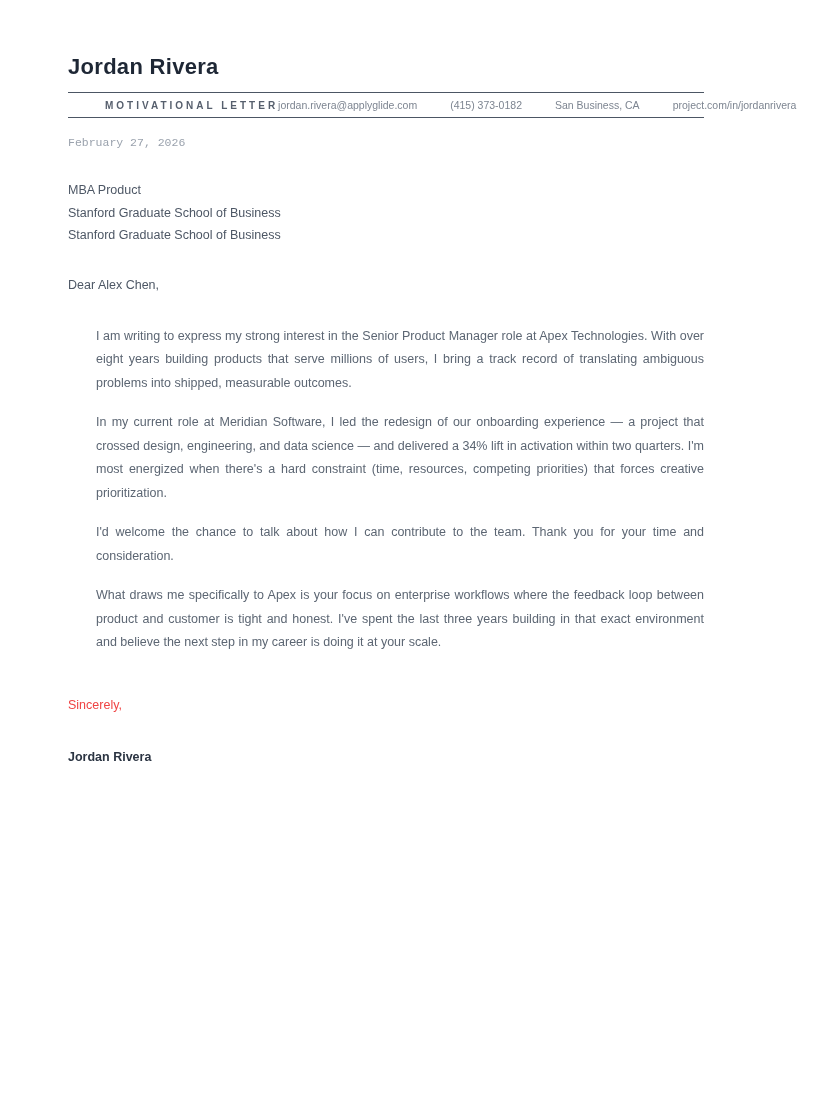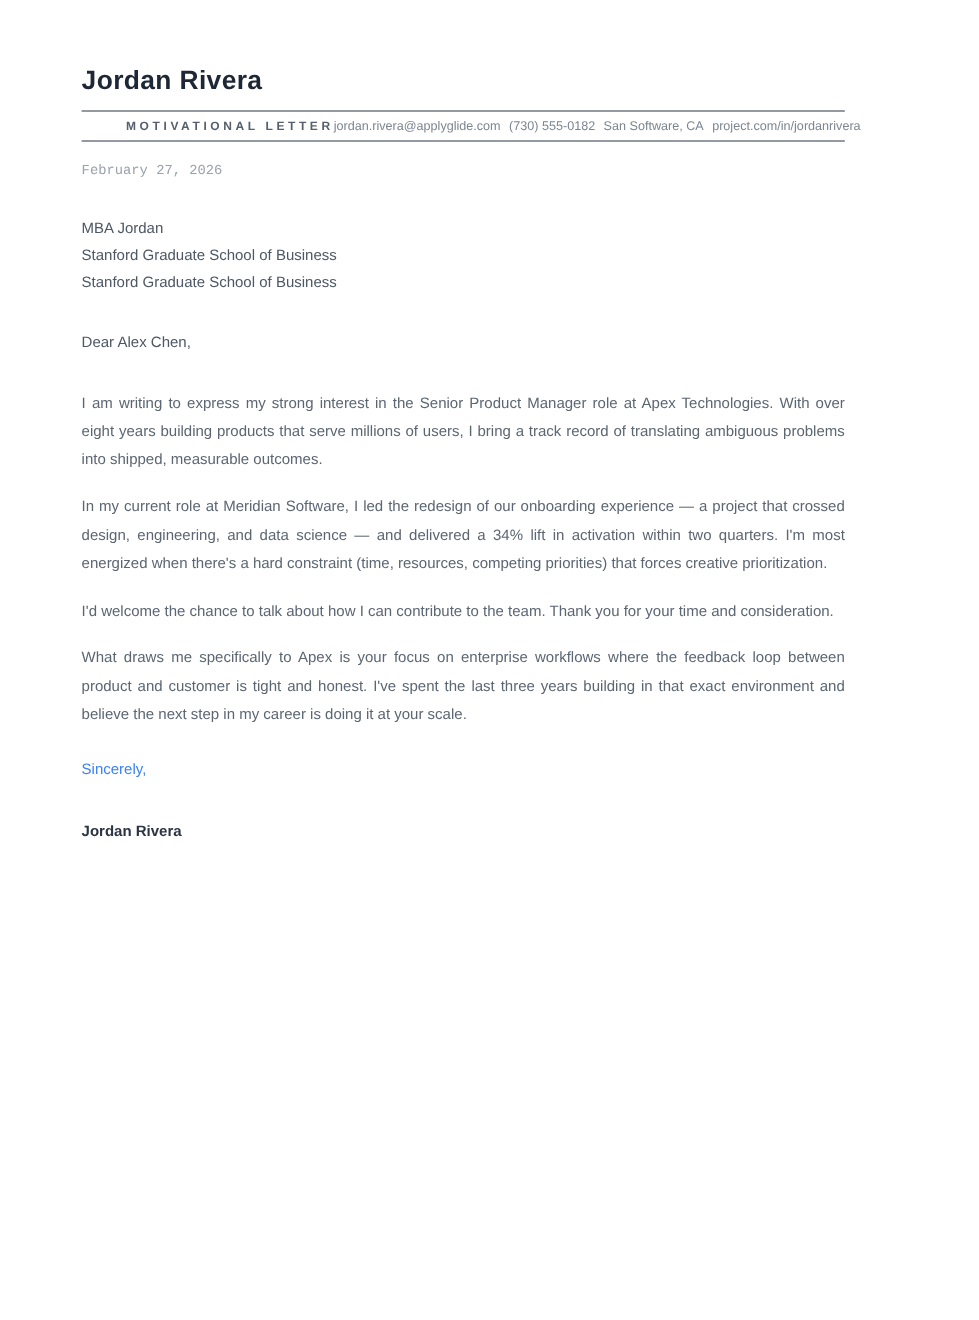--- a/index.html
+++ b/index.html
@@ -34,21 +34,21 @@
   .doc-label {
     font-size: 10px;
     font-weight: bold;
     letter-spacing: 3px;
     color: #565f6d;
     white-space: nowrap;
     padding-left: 37px;
   }
   .contact-list {
     display: flex;
-    gap: 7px;
+    gap: 33px;
     align-items: flex-end;
   }
   .contact-item {
     font-size: 10.5px;
     color: #7d8591;
     white-space: nowrap;
   }
   .date-line {
     margin-top: 18px;
     font-size: 11.5px;
@@ -72,54 +72,55 @@
     font-size: 12.5px;
     color: #4d5765;
     margin-bottom: 33px;
   }
   .body-paragraph {
     font-size: 12.5px;
     color: #5c6673;
     line-height: 23.5px;
     text-align: justify;
     margin-bottom: 16px;
+    margin-left: 28px;
   }
   .closing {
-    margin-top: 26px;
+    margin-top: 43px;
     font-size: 12.5px;
-    color: #3b82f6;
+    color: #ef4444;
   }
   .signature {
     margin-top: 38px;
     font-size: 12.5px;
     font-weight: bold;
     color: #2b3442;
   }
 </style>
 </head>
 <body>
 
 <div class="page">
 
   <div class="doc-title">Jordan Rivera</div>
 
   <div class="meta-row">
     <div class="doc-label">MOTIVATIONAL LETTER</div>
     <div class="contact-list">
       <span class="contact-item">jordan.rivera@applyglide.com</span>
-      <span class="contact-item">(730) 555-0182</span>
-      <span class="contact-item">San Software, CA</span>
+      <span class="contact-item">(415) 373-0182</span>
+      <span class="contact-item">San Business, CA</span>
       <span class="contact-item">project.com/in/jordanrivera</span>
     </div>
   </div>
 
   <div class="date-line">February 27, 2026</div>
 
   <div class="recipient-block">
-    <div class="recipient-line">MBA Jordan</div>
+    <div class="recipient-line">MBA Product</div>
     <div class="recipient-line">Stanford Graduate School of Business</div>
     <div class="recipient-line">Stanford Graduate School of Business</div>
   </div>
 
   <div class="salutation">Dear Alex Chen,</div>
 
   <p class="body-paragraph">I am writing to express my strong interest in the Senior Product Manager role at Apex Technologies. With over eight years building products that serve millions of users, I bring a track record of translating ambiguous problems into shipped, measurable outcomes.</p>
 
   <p class="body-paragraph">In my current role at Meridian Software, I led the redesign of our onboarding experience — a project that crossed design, engineering, and data science — and delivered a 34% lift in activation within two quarters. I'm most energized when there's a hard constraint (time, resources, competing priorities) that forces creative prioritization.</p>
 

